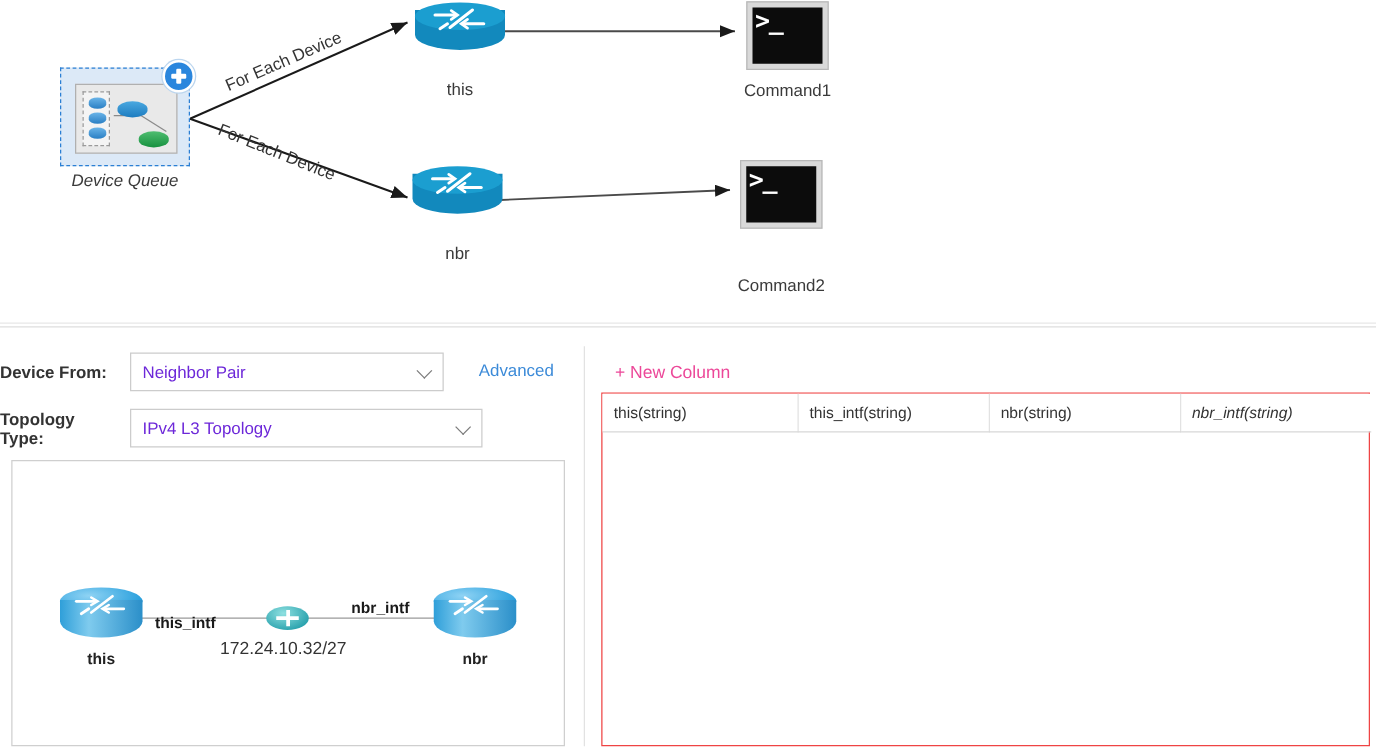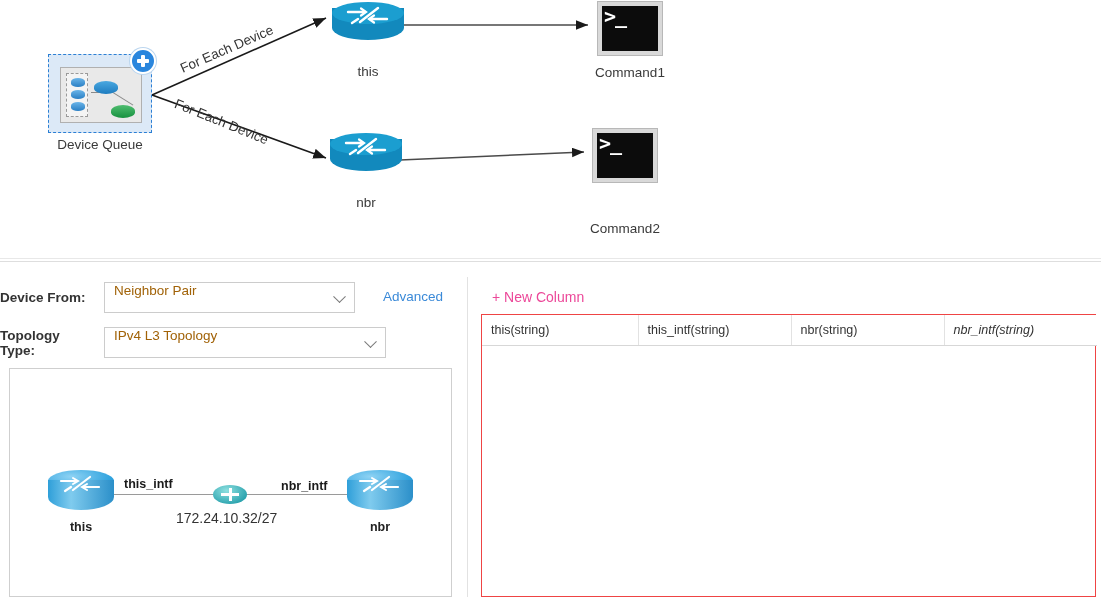--- a/index.html
+++ b/index.html
@@ -113,22 +113,22 @@
   #row-neighbor-type { left: 0px; top: 327px; }
 
   .field-label {
     font-size: 13.5px; color: #333; margin-right: 8px; font-weight: bold;
   }
   #row-device-from .field-label { width: 96px; }
   #row-neighbor-type .field-label { width: 96px; }
 
   .select-box {
     position: relative; height: 31px; background: #fff;
-    border: 1px solid #ccc; display: flex; 
-    padding: 0 28px 0 9px; font-size: 13.5px; color: #a16207; cursor: pointer;
+    border: 1px solid #ccc; display: flex; align-items: center;
+    padding: 0 28px 0 9px; font-size: 13.5px; color: #6d28d9; cursor: pointer;
   }
   #select-device-from { width: 251px; }
   #select-neighbor-type { width: 282px; }
   .chev {
     position: absolute; right: 10px; top: 50%; width: 9px; height: 9px;
     border-right: 1.6px solid #7a7a7a; border-bottom: 1.6px solid #7a7a7a;
     transform: translateY(-65%) rotate(45deg);
   }
   #link-advanced {
     position: absolute; left: 383px; top: 289px;
@@ -225,21 +225,21 @@
             <div class="dq-cyl c2"></div>
             <div class="dq-cyl c3"></div>
           </div>
           <div class="dq-link" style="left:30px;top:24px;width:22px;transform:rotate(0deg);"></div>
           <div class="dq-link" style="left:52px;top:24px;width:24px;transform:rotate(32deg);"></div>
           <div class="dq-rtr blue"></div>
           <div class="dq-rtr green"></div>
         </div>
       </div>
       <div class="dq-plus"></div>
-      <div class="node-label" style="top:83px;">Device Queue</div>
+      <div class="node-label" style="top:83px;font-style:italic;">Device Queue</div>
     </div>
 
     <div class="node" style="left:332px;top:2px;">
       <div class="router">
         <div class="body"></div>
         <div class="top"></div>
         <svg width="72" height="46" viewBox="0 0 72 46">
           <g stroke="#ffffff" stroke-width="2.4" fill="none" stroke-linecap="round">
             <path d="M16 10 L33 10"></path>
             <path d="M29 6.5 L34 10 L29 13.5" stroke-width="2.2"></path>
@@ -349,21 +349,21 @@
           <path d="M51 17 L35 17"></path>
           <path d="M39 14 L34 17 L39 20" stroke-width="2"></path>
           <path d="M23 17 L17 21"></path>
         </g>
       </svg>
       <div class="pv-label" style="top:50px;">nbr</div>
     </div>
 
     <div class="pv-cloud" style="left:203px;top:116px;"></div>
 
-    <div class="pv-intf" style="left:114px;top:108px;">this_intf</div>
+    <div class="pv-intf" style="left:114px;top:122px;">this_intf</div>
     <div class="pv-intf" style="left:271px;top:110px;">nbr_intf</div>
     <div class="pv-subnet" style="left:166px;top:141px;">172.24.10.32/27</div>
   </div>
 
   <div id="new-column-link">+ New Column</div>
 
   <div id="table-panel">
     <table>
       <colgroup>
         <col style="width:156px">

